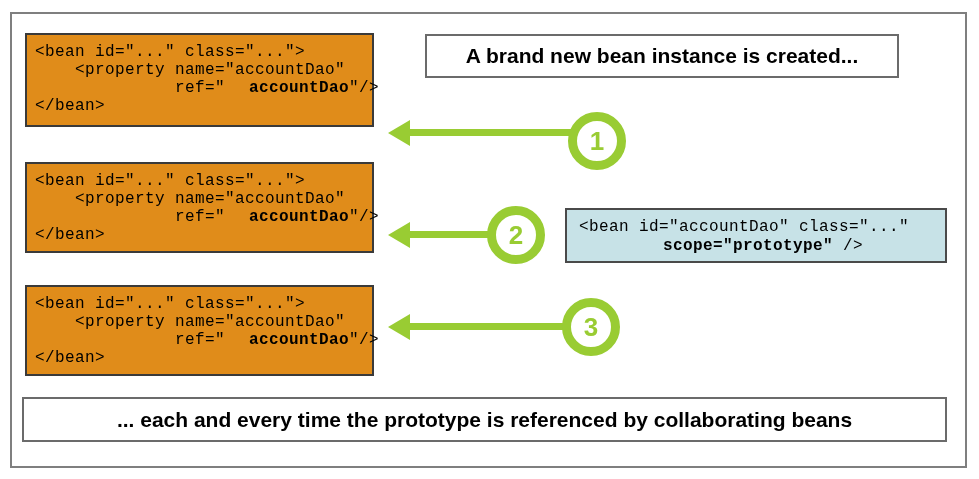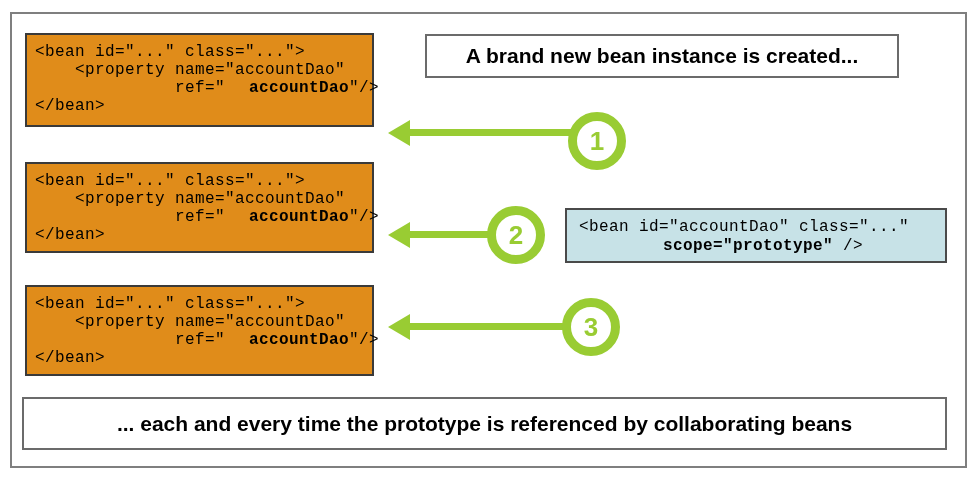--- a/index.html
+++ b/index.html
@@ -55,21 +55,21 @@
     background: #ffffff;
     display: flex;
     align-items: center;
     justify-content: center;
     font-weight: bold;
     font-size: 21px;
     color: #000000;
     white-space: nowrap;
   }
   .caption-top { left: 425px; top: 34px; width: 474px; height: 44px; justify-content: center; }
-  .caption-bottom { left: 22px; top: 397px; width: 925px; height: 53px; }
+  .caption-bottom { left: 22px; top: 397px; width: 925px; height: 45px; }
   .arrow-line {
     position: absolute;
     height: 7px;
     background: #99cc33;
   }
   .arrow-head {
     position: absolute;
     width: 0; height: 0;
     border-top: 13px solid transparent;
     border-bottom: 13px solid transparent;

